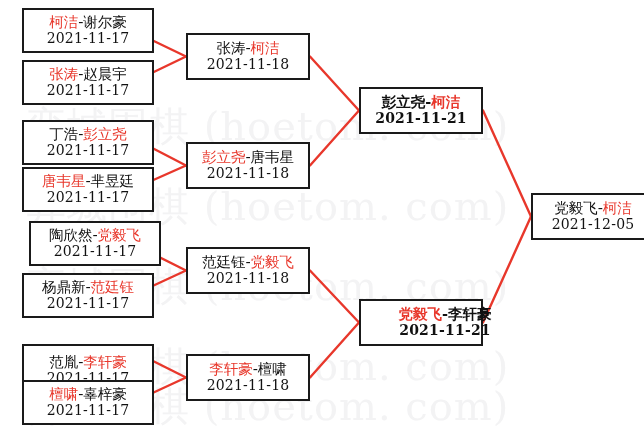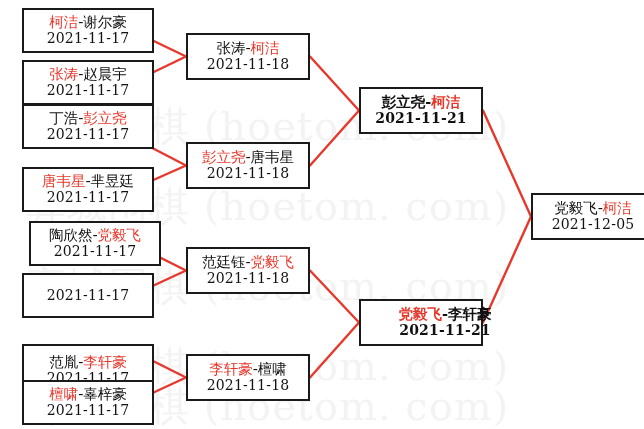--- a/index.html
+++ b/index.html
@@ -77,21 +77,21 @@
     white-space: nowrap;
     margin-top: 1px;
     font-family: "DejaVu Serif", "Liberation Serif", serif;
     letter-spacing: 0.2px;
   }
 
   
   .r1 { left: 22px;  width: 132px; height: 45px; }
   .r1-0 { top: 8px; }
   .r1-1 { top: 60px; }
-  .r1-2 { top: 104px; }
+  .r1-2 { top: 120px; }
   .r1-3 { top: 167px; }
   .r1-4 { top: 221px; margin-left: 7px; }
   .r1-5 { top: 273px; }
   .r1-6 { top: 344px; justify-content: flex-end; }
   .r1-7 { top: 380px; }
 
   
   .r2 { left: 186px; width: 124px; height: 47px; }
   .r2-0 { top: 33px; }
   .r2-1 { top: 142px; }
@@ -153,20 +153,21 @@
   </div>
   <div class="match-box r1 r1-3">
     <div class="match-players"><span class="win">唐韦星</span><span class="sep">-</span><span class="">芈昱廷</span></div>
     <div class="match-date">2021-11-17</div>
   </div>
   <div class="match-box r1 r1-4">
     <div class="match-players"><span class="">陶欣然</span><span class="sep">-</span><span class="win">党毅飞</span></div>
     <div class="match-date">2021-11-17</div>
   </div>
   <div class="match-box r1 r1-5">
+    <div class="match-players"><span class="">杨鼎新</span><span class="sep">-</span><span class="win">范廷钰</span></div>
     <div class="match-date">2021-11-17</div>
   </div>
   <div class="match-box r1 r1-6">
     <div class="match-players"><span class="">范胤</span><span class="sep">-</span><span class="win">李轩豪</span></div>
     <div class="match-date">2021-11-17</div>
   </div>
   <div class="match-box r1 r1-7">
     <div class="match-players"><span class="win">檀啸</span><span class="sep">-</span><span class="">辜梓豪</span></div>
     <div class="match-date">2021-11-17</div>
   </div>

